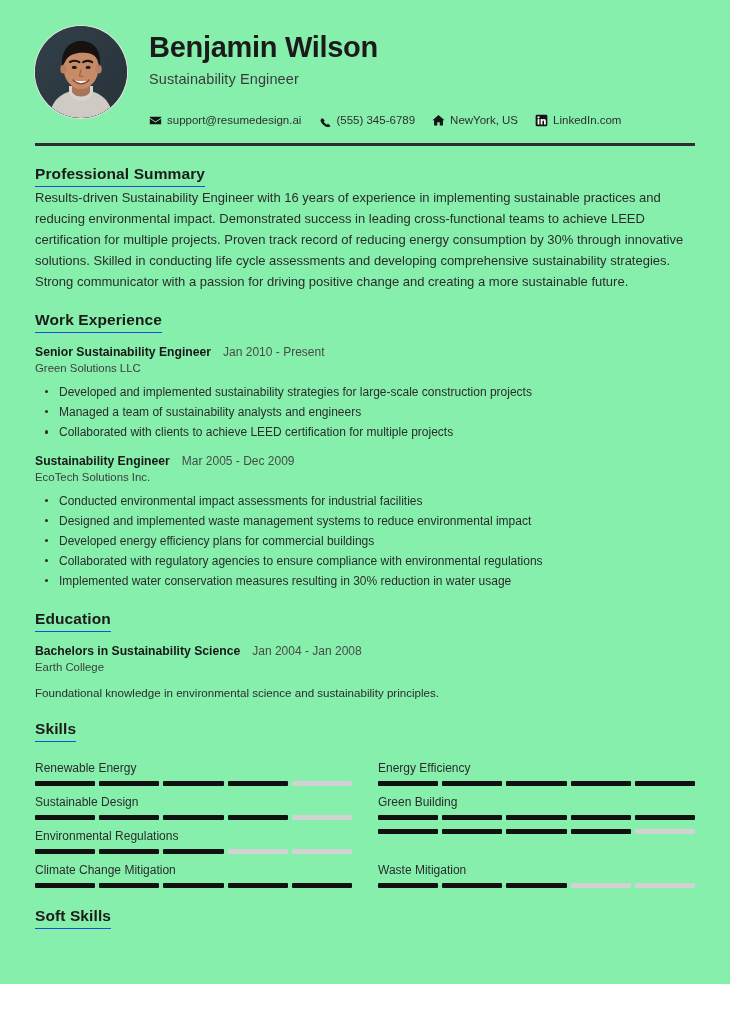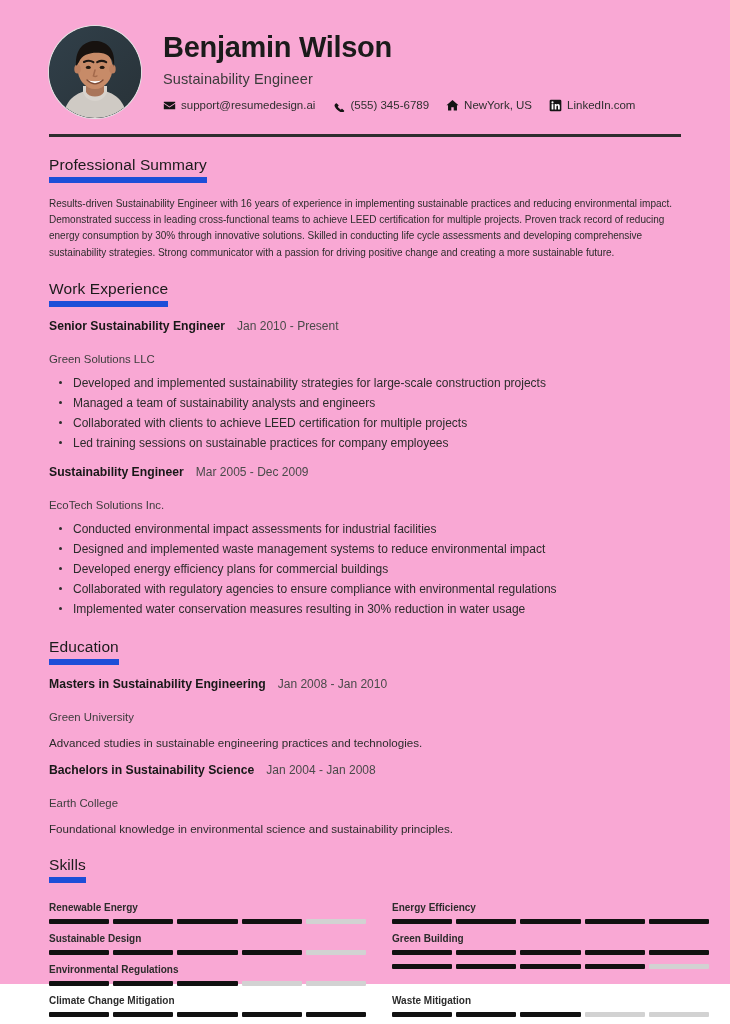--- a/index.html
+++ b/index.html
@@ -13,23 +13,23 @@
     overflow: hidden;
     font-family: "Liberation Sans", sans-serif;
     color: #232323;
     -webkit-font-smoothing: antialiased;
   }
 
   .page {
     position: relative;
     width: 730px;
     height: 984px;
-    background: #f9a8d4;
+    background: #86efac;
     box-sizing: border-box;
-    padding: 0 49px;
+    padding: 0 35px;
   }
 
   
   .header {
     display: flex;
     align-items: flex-start;
     padding-top: 26px;
   }
   .avatar {
     width: 92px;
@@ -68,20 +68,21 @@
     flex-wrap: nowrap;
     gap: 17px;
     font-size: 11.5px;
     color: #2f2f2f;
   }
   .contact-item {
     display: flex;
     align-items: center;
     gap: 5px;
     white-space: nowrap;
+    margin-top: 15px;
   }
   .contact-item .ci-icon {
     display: inline-flex;
     align-items: center;
     justify-content: center;
     width: 13px;
     height: 13px;
     color: #141414;
   }
   .contact-item svg { display: block; }
@@ -90,30 +91,29 @@
     height: 3px;
     background: #2e2e2e;
     margin-top: 16px;
   }
 
   
   .section { margin-top: 19px; }
   .section-title {
     display: inline-block;
     font-size: 15.5px;
-    font-weight: normal;
+    font-weight: bold;
     color: #1b1b1b;
     letter-spacing: 0.1px;
     padding-bottom: 3px;
-    border-bottom: 6px solid #1d4ed8;
+    border-bottom: 1px solid #1d4ed8;
   }
 
   .summary-text {
-    margin-top: 13px;
-    font-size: 10px;
+    font-size: 13px;
     line-height: 1.62;
     color: #2c2c2c;
     text-align: left;
   }
 
   
   .entry { margin-top: 12px; }
   .entry-head {
     display: flex;
     align-items: baseline;
@@ -125,21 +125,21 @@
   }
   .entry-date {
     font-size: 12px;
     color: #4a4a4a;
     white-space: nowrap;
     padding-left: 12px;
   }
   .entry-sub {
     font-size: 11.4px;
     color: #3d3d3d;
-    margin-top: 20px;
+    margin-top: 3px;
   }
   .entry-desc {
     font-size: 11.6px;
     color: #2c2c2c;
     margin-top: 11px;
     line-height: 1.5;
   }
   ul.bullets {
     margin: 9px 0 0 0;
     padding-left: 22px;
@@ -169,24 +169,23 @@
     margin-top: 10px;
     display: grid;
     grid-template-columns: 317px 317px;
     column-gap: 26px;
     row-gap: 0px;
   }
   .skill {
     padding-top: 9px;
   }
   .skill-name {
-    font-size: 10px;
+    font-size: 12px;
     color: #2c2c2c;
     margin-bottom: 6px;
-    font-weight: bold;
   }
   .skill-bar {
     display: flex;
     gap: 4px;
   }
   .skill-seg {
     flex: 1 1 0;
     height: 5px;
     background: #d2d2d2;
     border-radius: 1px;
@@ -304,21 +303,20 @@
     <div class="entry">
       <div class="entry-head">
         <div class="entry-title">Senior Sustainability Engineer</div>
         <div class="entry-date">Jan 2010 - Present</div>
       </div>
       <div class="entry-sub">Green Solutions LLC</div>
       <ul class="bullets">
         <li>Developed and implemented sustainability strategies for large-scale construction projects</li>
         <li>Managed a team of sustainability analysts and engineers</li>
         <li>Collaborated with clients to achieve LEED certification for multiple projects</li>
-        <li>Led training sessions on sustainable practices for company employees</li>
       </ul>
     </div>
 
     <div class="entry">
       <div class="entry-head">
         <div class="entry-title">Sustainability Engineer</div>
         <div class="entry-date">Mar 2005 - Dec 2009</div>
       </div>
       <div class="entry-sub">EcoTech Solutions Inc.</div>
       <ul class="bullets">
@@ -327,28 +325,20 @@
         <li>Developed energy efficiency plans for commercial buildings</li>
         <li>Collaborated with regulatory agencies to ensure compliance with environmental regulations</li>
         <li>Implemented water conservation measures resulting in 30% reduction in water usage</li>
       </ul>
     </div>
   </div>
 
   <div class="section">
     <div class="section-title">Education</div>
 
-    <div class="entry">
-      <div class="entry-head">
-        <div class="entry-title">Masters in Sustainability Engineering</div>
-        <div class="entry-date">Jan 2008 - Jan 2010</div>
-      </div>
-      <div class="entry-sub">Green University</div>
-      <div class="entry-desc">Advanced studies in sustainable engineering practices and technologies.</div>
-    </div>
 
     <div class="entry">
       <div class="entry-head">
         <div class="entry-title">Bachelors in Sustainability Science</div>
         <div class="entry-date">Jan 2004 - Jan 2008</div>
       </div>
       <div class="entry-sub">Earth College</div>
       <div class="entry-desc">Foundational knowledge in environmental science and sustainability principles.</div>
     </div>
   </div>

